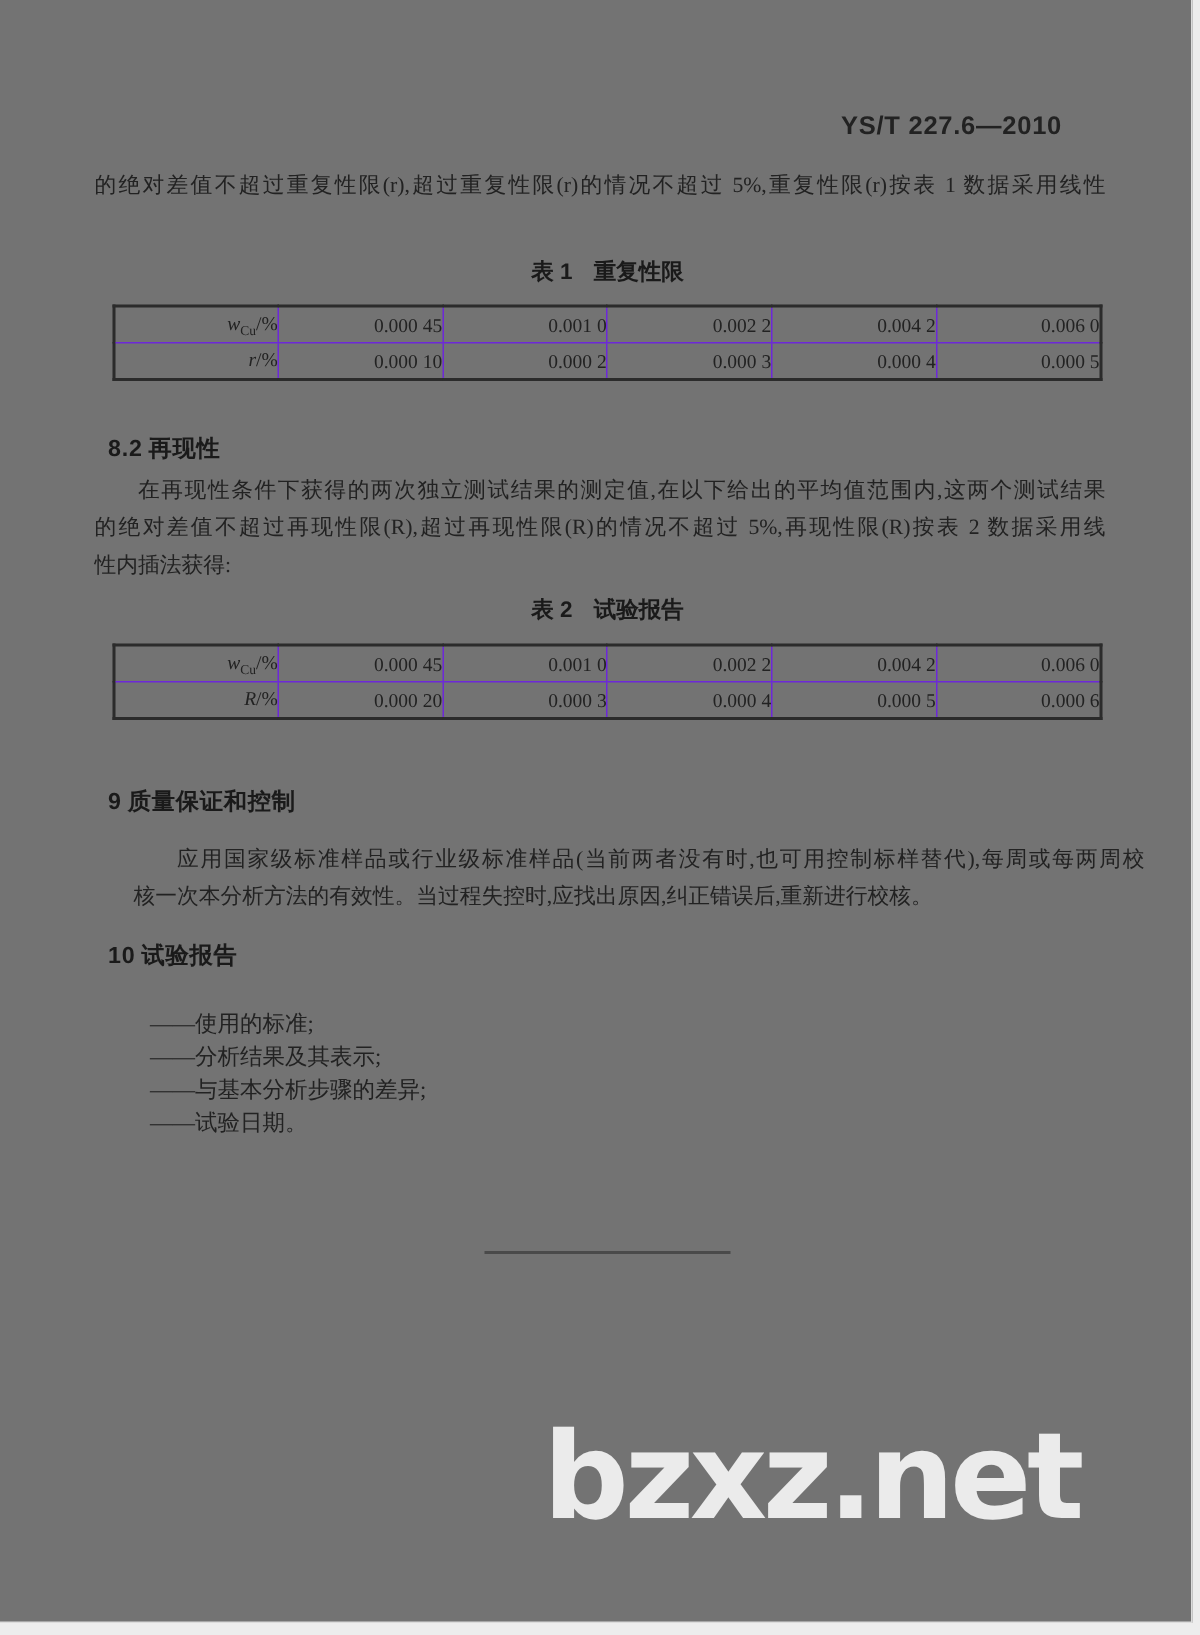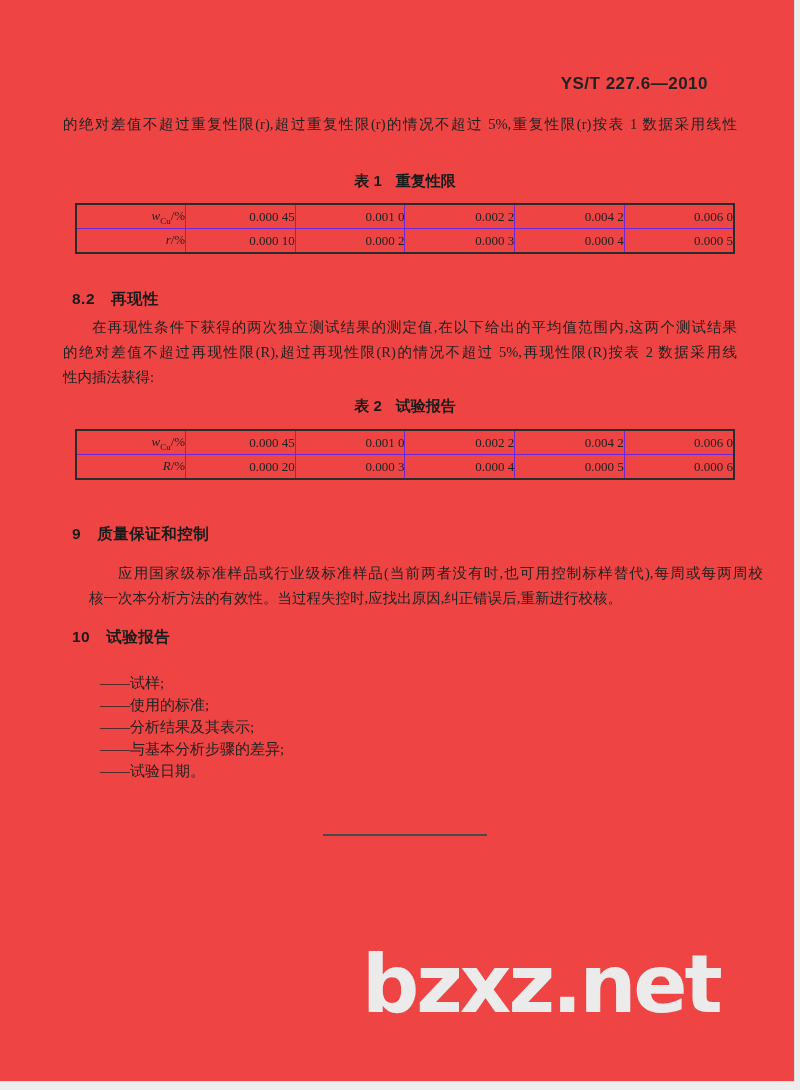--- a/index.html
+++ b/index.html
@@ -5,21 +5,21 @@
   html,body{margin:0;padding:0;}
   body{
     width:800px;height:1090px;position:relative;
     background:#ededed;
     font-family:"Liberation Serif",serif;
     color:#1f1f1f;
     overflow:hidden;
   }
   .page{
     position:absolute;left:0;top:0;width:794px;height:1081px;
-    background:#ef4444;
+    background:#737373;
     border-right:1px solid #dcdcdc;
     border-bottom:1px solid #dcdcdc;
   }
   .doc-number{
     position:absolute;top:74px;right:86px;
     font-family:"Liberation Sans",sans-serif;
     font-weight:bold;font-size:17px;letter-spacing:.5px;color:#222;
   }
   .para{
     position:absolute;left:63px;width:674px;
@@ -28,21 +28,21 @@
   }
   .line{white-space:normal;}
   .line.full{text-align:justify;text-align-last:justify;}
   .line.indent{text-indent:29px;}
   .heading{
     position:absolute;left:72px;
     font-family:"Liberation Sans",sans-serif;
     font-weight:bold;font-size:15.5px;color:#1a1a1a;
     letter-spacing:.5px;
   }
-  .heading .num{margin-right:16px;}
+  .heading .num{margin-right:4px;}
   .caption{
     position:absolute;left:75px;width:660px;text-align:center;
     font-family:"Liberation Sans",sans-serif;
     font-weight:bold;font-size:15px;color:#1a1a1a;
   }
   .caption .cap-num{margin-right:14px;}
   table.limits{
     position:absolute;left:75px;width:660px;
     border-collapse:collapse;table-layout:fixed;
     border:2px solid #2b2b2b;
@@ -149,21 +149,20 @@
   <div class="para" style="top:561px;margin-left:26px;">
     <div class="line full indent">应用国家级标准样品或行业级标准样品(当前两者没有时,也可用控制标样替代),每周或每两周校</div>
     <div class="line">核一次本分析方法的有效性。当过程失控时,应找出原因,纠正错误后,重新进行校核。</div>
   </div>
 
   <div class="heading" style="top:627px;">
     <span class="num">10</span><span>试验报告</span>
   </div>
 
   <div class="report-list">
-    <div class="list-item">——试样;</div>
     <div class="list-item">——使用的标准;</div>
     <div class="list-item">——分析结果及其表示;</div>
     <div class="list-item">——与基本分析步骤的差异;</div>
     <div class="list-item">——试验日期。</div>
   </div>
 
   <div class="end-line"></div>
 
   <div class="watermark">bzxz.net</div>
 

